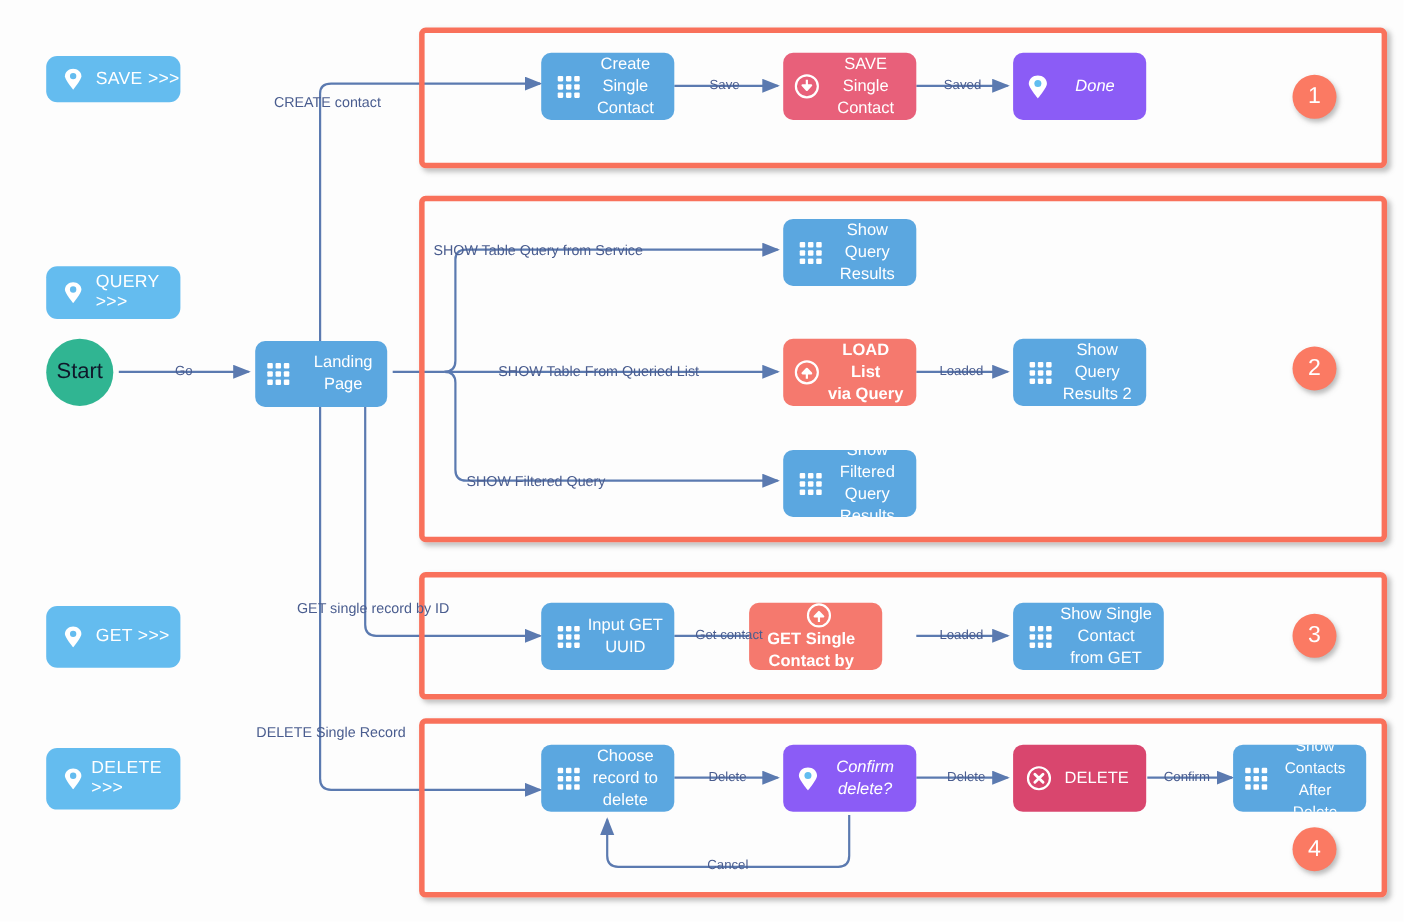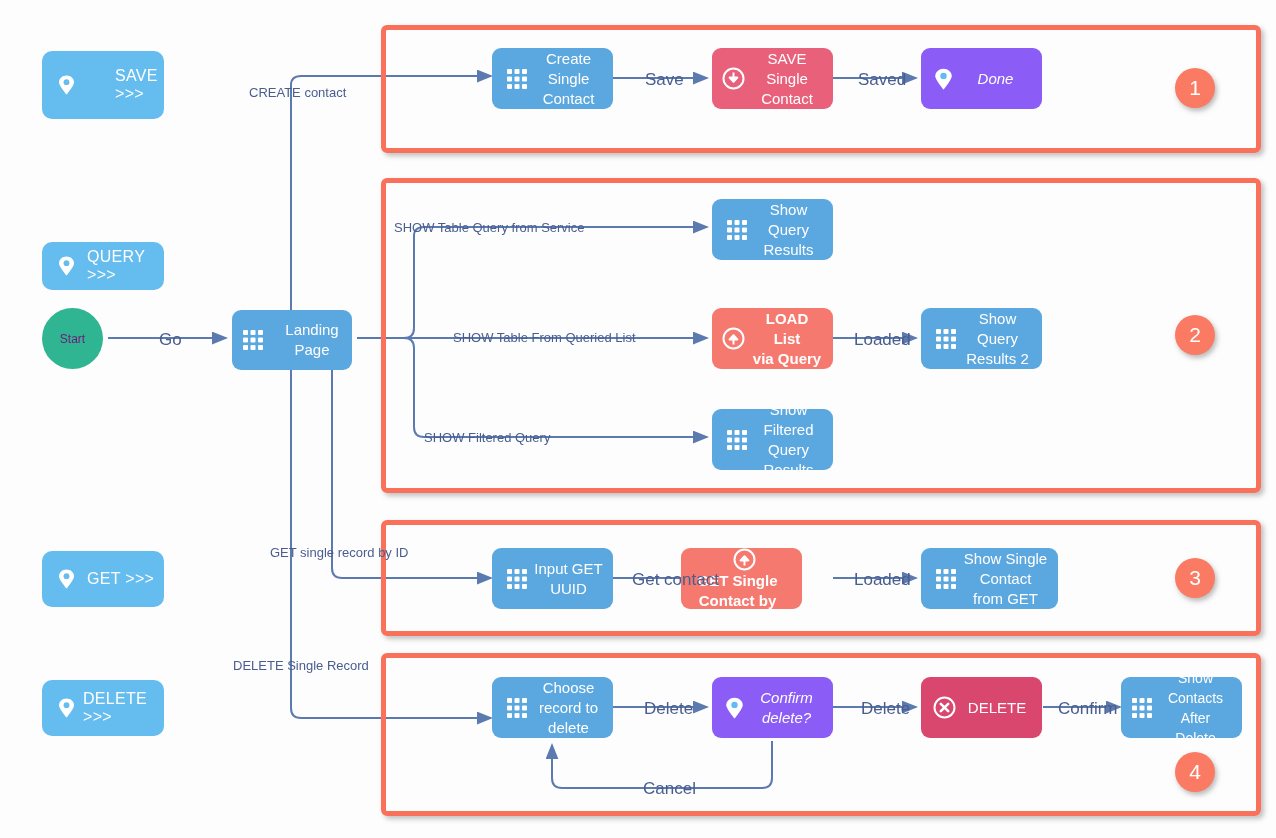--- a/index.html
+++ b/index.html
@@ -88,31 +88,31 @@
     box-sizing: border-box;
   }
   .pill .pill-icon { margin-left: 16px; margin-right: 12px; display: flex; }
   .pill .pill-label { font-size: 16px; letter-spacing: .3px; }
 
   
   .start-node {
     position: absolute;
     border-radius: 50%;
     background: #30b592;
-    color: #701a75;
+    color: #0f172a;
     display: flex;
     align-items: center;
     justify-content: center;
+    font-size: 20px;
+  }
+  
+  .edge-label {
+    position: absolute;
+    color: #4a5d8f;
     font-size: 12px;
-  }
-  
-  .edge-label {
-    position: absolute;
-    color: #4a5d8f;
-    font-size: 17px;
     white-space: nowrap;
     background: transparent;
   }
   .edge-label.big { font-size: 13px; }
   .grid-icon { display:block; }
 </style>
 </head>
 <body>
 
 <div id="canvas">
@@ -157,21 +157,21 @@
   <div class="group-frame" style="left:381px; top:25px;  width:880px; height:128px;"></div>
   <div class="group-frame" style="left:381px; top:178px; width:880px; height:315px;"></div>
   <div class="group-frame" style="left:381px; top:520px; width:880px; height:116px;"></div>
   <div class="group-frame" style="left:381px; top:653px; width:880px; height:163px;"></div>
 
   <div class="group-badge" style="left:1175px; top:68px;">1</div>
   <div class="group-badge" style="left:1175px; top:315px;">2</div>
   <div class="group-badge" style="left:1175px; top:558px;">3</div>
   <div class="group-badge" style="left:1175px; top:752px;">4</div>
 
-  <div class="pill" style="left:42px; top:51px; width:122px; height:68px;gap:28px;">
+  <div class="pill" style="left:42px; top:51px; width:122px; height:42px;">
     <span class="pill-icon">
       <svg width="17" height="20" viewBox="0 0 17 20">
           <path d="M8.5 19.5C8.5 19.5 1 10.6 1 7.4 1 3.5 4.4.6 8.5.6S16 3.5 16 7.4c0 3.2-7.5 12.1-7.5 12.1z" fill="#ffffff"></path>
           <circle cx="8.5" cy="7.2" r="2.9" fill="#64bcef"></circle>
         </svg>
     </span>
     <span class="pill-label">SAVE &gt;&gt;&gt;</span>
   </div>
 
   <div class="pill" style="left:42px; top:201px; width:122px; height:48px;margin-top:41px;">

